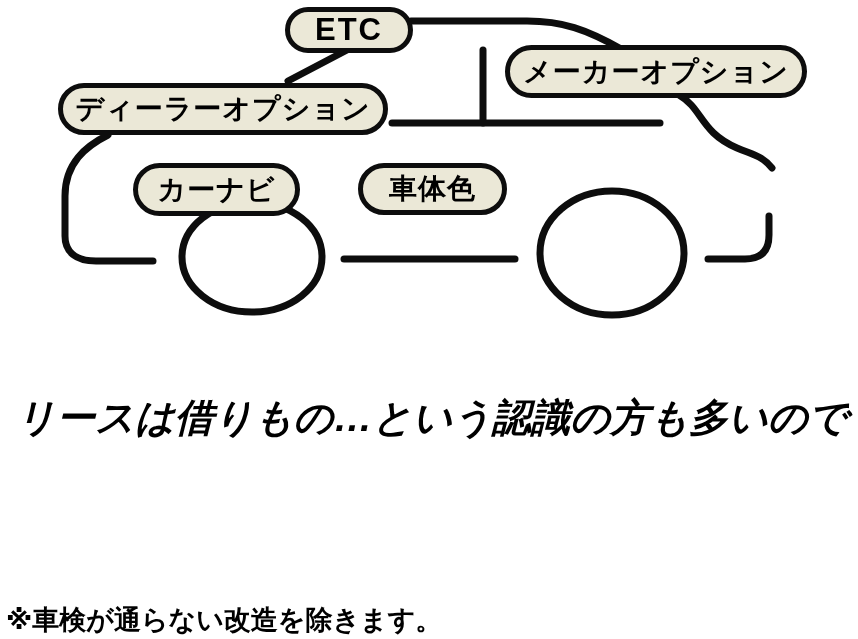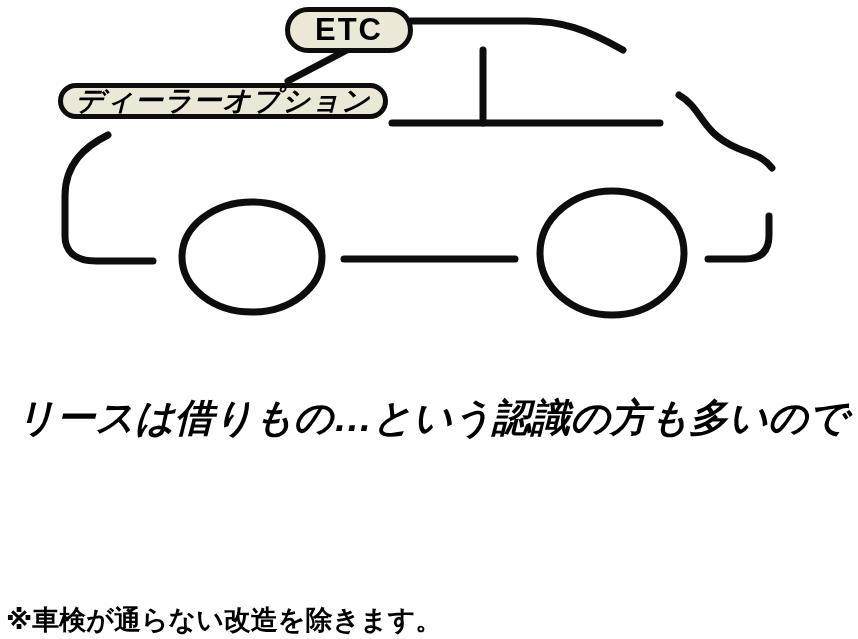--- a/index.html
+++ b/index.html
@@ -25,21 +25,21 @@
     border-radius:999px;
     display:flex;align-items:center;justify-content:center;
     font-weight:900;
     font-size:28px;
     letter-spacing:1px;
     color:var(--text);
     white-space:nowrap;
   }
   .b-etc   {left:285px;top:7px;  width:128px;height:46px;font-size:31px;letter-spacing:2px;text-align:center;}
   .b-maker {left:505px;top:45px; width:302px;height:53px;}
-  .b-dealer{left:58px; top:83px; width:330px;height:36px;font-style:italic;}
+  .b-dealer{left:58px; top:83px; width:330px;height:52px;}
   .b-navi  {left:133px;top:163px;width:167px;height:53px;}
   .b-color {left:358px;top:163px;width:149px;height:52px;}
   .b-number{left:565px;top:164px;width:224px;height:53px;}
   .description{
     position:absolute;left:16px;top:386px;width:854px;
     color:var(--text);
     font-size:39px;font-weight:900;line-height:64px;
     letter-spacing:0px;
     font-style:italic;
   }
@@ -65,21 +65,24 @@
       <path d="M 679 95 C 703 109 700 132 737 148 C 756 156 762 156 772 168"></path>
       <path d="M 108 135 C 86 146 65 163 65 196 L 65 236 C 65 252 76 261 96 261 L 153 261"></path>
       <path d="M 344 259 H 515"></path>
       <path d="M 708 259 H 745 C 762 259 769 250 769 235 L 769 216"></path>
       <ellipse cx="252" cy="257" rx="70" ry="55"></ellipse>
       <ellipse cx="612" cy="253" rx="72" ry="62"></ellipse>
     </g>
   </svg>
 
   <div class="badge b-etc">ETC</div>
+  <div class="badge b-maker">メーカーオプション</div>
   <div class="badge b-dealer">ディーラーオプション</div>
+  <div class="badge b-navi">カーナビ</div>
+  <div class="badge b-color">車体色</div>
 
   <div class="description">
     <div class="desc-line">リースは借りもの…という認識の方も多いので</div>
   </div>
 
   <div class="footnote">※車検が通らない改造を除きます。</div>
 
 </div>
 
 </body></html>

